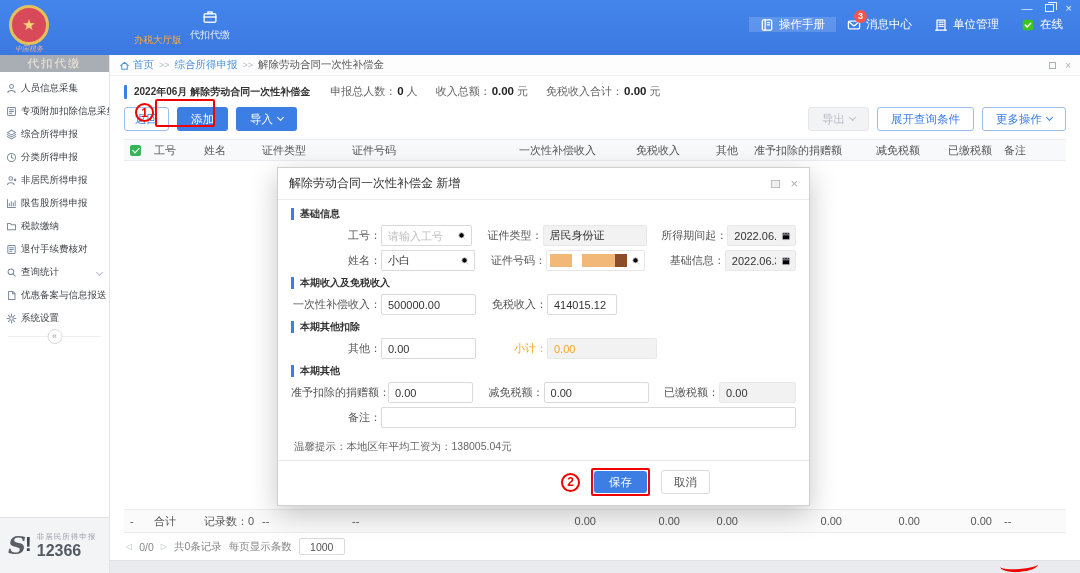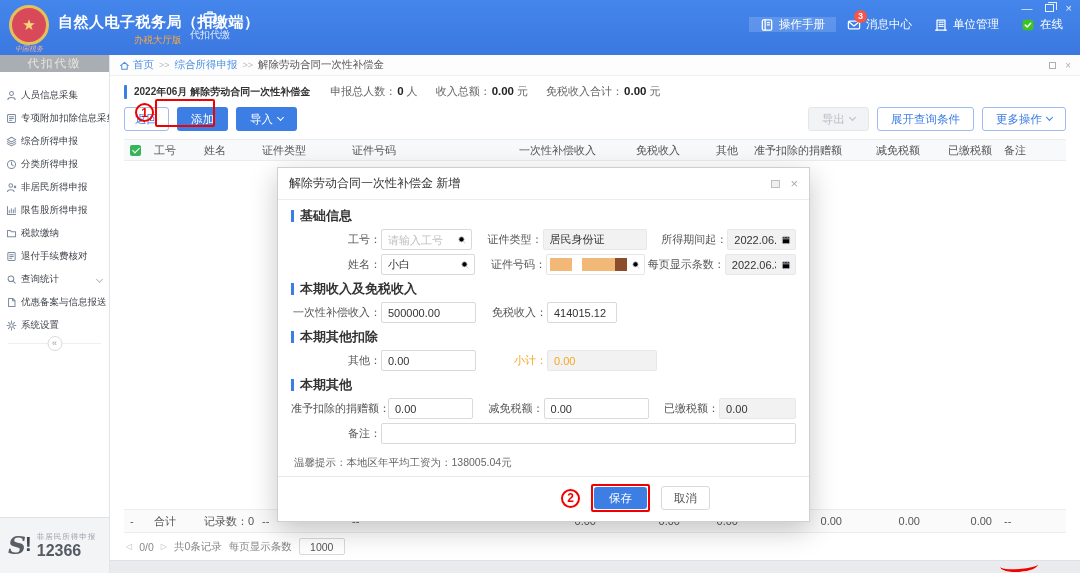--- a/index.html
+++ b/index.html
@@ -22,21 +22,21 @@
   .topnav{position:absolute;right:6px;top:17px;display:flex;align-items:stretch}
   .nav-item{display:flex;align-items:center;gap:5px;color:#fff;font-size:11.5px;padding:0 11px;cursor:pointer;position:relative}
   .nav-item.hl{background:rgba(255,255,255,.16)}
   .nav-ic{position:relative;display:inline-flex}
   .badge{position:absolute;top:-8px;left:7px;background:#F5554A;color:#fff;border-radius:8px;font-size:9px;height:13px;line-height:13px;padding:0 4px;font-weight:bold}
   
   .frame{display:flex;height:518px}
   
   .sidebar{width:110px;background:#fff;display:flex;flex-direction:column;border-right:1px solid #E2E4E8}
   .sb-header{background:#A9AEB5;color:#EDE6D8;text-align:center;font-size:11.5px;height:17px;line-height:17px;letter-spacing:2px}
-  .menu{padding-top:12px}
+  .menu{padding-top:5px}
   .menu-item{display:flex;align-items:center;gap:4px;height:23px;padding:0 4px 0 6px;font-size:9.5px;color:#3A3F46;cursor:pointer;white-space:nowrap;overflow:hidden}
   .menu-item .ic{width:11px;height:11px}
   .chev{width:5px;height:5px;border-right:1.2px solid #B5BCC6;border-bottom:1.2px solid #B5BCC6;transform:rotate(45deg);display:inline-block;margin-left:auto;margin-right:3px;flex-shrink:0}
   .collapse-line{margin:6px 8px 0;border-top:1px solid #EFEFEF;position:relative;height:10px}
   .collapse-btn{position:absolute;left:50%;top:-8px;transform:translateX(-50%);width:15px;height:15px;border:1px solid #DADADA;border-radius:50%;background:#fff;color:#9AA0A8;font-size:9px;line-height:13px;text-align:center;cursor:pointer}
   .sb-spacer{flex:1}
   .hotline{background:#F3F4F6;border-top:1px solid #E2E2E2;height:56px;display:flex;align-items:center;gap:5px;padding:0 8px}
   .slogo{display:flex;align-items:flex-start}
   .slogo-s{font-family:"DejaVu Serif","Liberation Serif",serif;font-style:italic;font-weight:bold;font-size:25px;color:#5A5F66;line-height:25px}
   .slogo-ex{color:#3E434B;font-size:20px;font-weight:bold;margin-left:-1px;line-height:22px}
@@ -80,21 +80,21 @@
   .pg-arrow{color:#B9BEC6;font-size:8px;cursor:pointer}
   .size-input{width:46px;height:17px;border:1px solid #D9D9D9;text-align:center;font-size:10.5px;color:#555;border-radius:2px}
   .bottom-strip{height:13px;background:#E9EBEE;border-top:1px solid #DFE1E4}
   
   .modal{position:absolute;left:277px;top:167px;width:533px;background:#fff;border:1px solid #CFCFCF;box-shadow:0 8px 26px rgba(0,0,0,.22);z-index:40;font-size:11px;color:#444}
   .m-title{display:flex;align-items:center;padding:7px 11px;color:#333;border-bottom:1px solid #EDEDED;font-size:12px}
   .m-controls{margin-left:auto;display:flex;gap:10px;color:#ABABAB;align-items:center}
   .m-restore{width:9px;height:8px;border:1px solid #BFBFBF;background:#EFEFEF;cursor:pointer}
   .m-close{font-size:13px;cursor:pointer;line-height:10px}
   .m-body{padding:2px 13px 0}
-  .m-sec{display:flex;align-items:center;font-weight:bold;color:#333;margin:5px 0 3px;font-size:13px}
+  .m-sec{display:flex;align-items:center;font-weight:bold;color:#333;margin:5px 0 3px;font-size:10px}
   .m-sec:before{content:"";width:3px;height:12px;background:#3D7EE5;margin-right:6px}
   .m-row{display:flex;align-items:center;margin:4px 0}
   .m-label{text-align:right;color:#555;flex-shrink:0;white-space:nowrap}
   .lb90{width:90px}.lb68{width:68px;margin-left:3px}.lb77{width:77px;margin-left:3px}.lb97{width:97px}.lb59{width:59px;margin-left:11px}
   .inp-wrap{display:inline-flex;align-items:center;border:1px solid #D9D9D9;border-radius:2px;height:21px;padding:0 4px;background:#fff;gap:3px}
   .inp-wrap input{border:none;outline:none;width:100%;font-size:11px;color:#333;background:transparent;font-family:inherit}
   .inp-wrap input::placeholder{color:#BFBFBF}
   .ro{background:#F2F2F2;border-color:#E8E8E8}
   .w95{width:95px}.w110{width:110px}.w70{width:70px}.w72{width:72px}.w88{width:88px}.w80{width:80px}.w420{width:420px}
   .orange{color:#F5A623}
@@ -115,21 +115,20 @@
   .ann-box{position:absolute;border:2px solid #F20000;border-radius:2px;z-index:60;pointer-events:none}
   .ann-box-inline{display:inline-flex;border:2px solid #F20000;border-radius:2px;padding:1px}
   .corner-mark{position:absolute;right:42px;bottom:1px;width:38px;height:13px;border-bottom:3.5px solid #F20000;border-radius:0 0 65% 65%;transform:rotate(-4deg);z-index:70}
 </style>
 </head>
 <body>
 
 <div class="titlebar">
   <div class="emblem">★</div>
   <div class="emblem-cn">中国税务</div>
-  <div class="app-title">自然人电子税务局（扣缴端）</div>
   <div class="app-sub">办税大厅版</div>
   <div class="head-tab">
     <svg class="ic" viewBox="0 0 12 12">
         <rect x="1.6" y="3.6" width="8.8" height="6.4" rx="1"></rect>
         <path d="M4.4 3.6V2.2h3.2v1.4M1.6 6h8.8"></path>
       </svg>
     <span>代扣代缴</span>
   </div>
   <div class="topnav">
       <div class="nav-item hl">
@@ -414,21 +413,21 @@
         </span>
       <span class="m-label lb68">证件号码：</span>
       <span class="idbox">
         <span class="red1"></span>
         <span class="red2"></span>
         <svg class="mag" viewBox="0 0 12 12">
             <circle cx="5.4" cy="5.2" r="3.1"></circle>
             <path d="M7.7 7.5l2.5 2.6"></path>
           </svg>
       </span>
-      <span class="m-label lb77">每页显示条数：</span>
+      <span class="m-label lb77">基础信息：</span>
       <span class="inp-wrap ro w72">
           <input readonly="" value="2022.06.30" style="">
           <svg class="cal" viewBox="0 0 12 12">
             <rect x="1.6" y="2.2" width="8.8" height="8.2" rx="1"></rect>
             <path d="M1.6 4.6h8.8M4 1.2v2M8 1.2v2"></path>
           </svg>
         </span>
     </div>
 
     <div class="m-sec">本期收入及免税收入</div>

